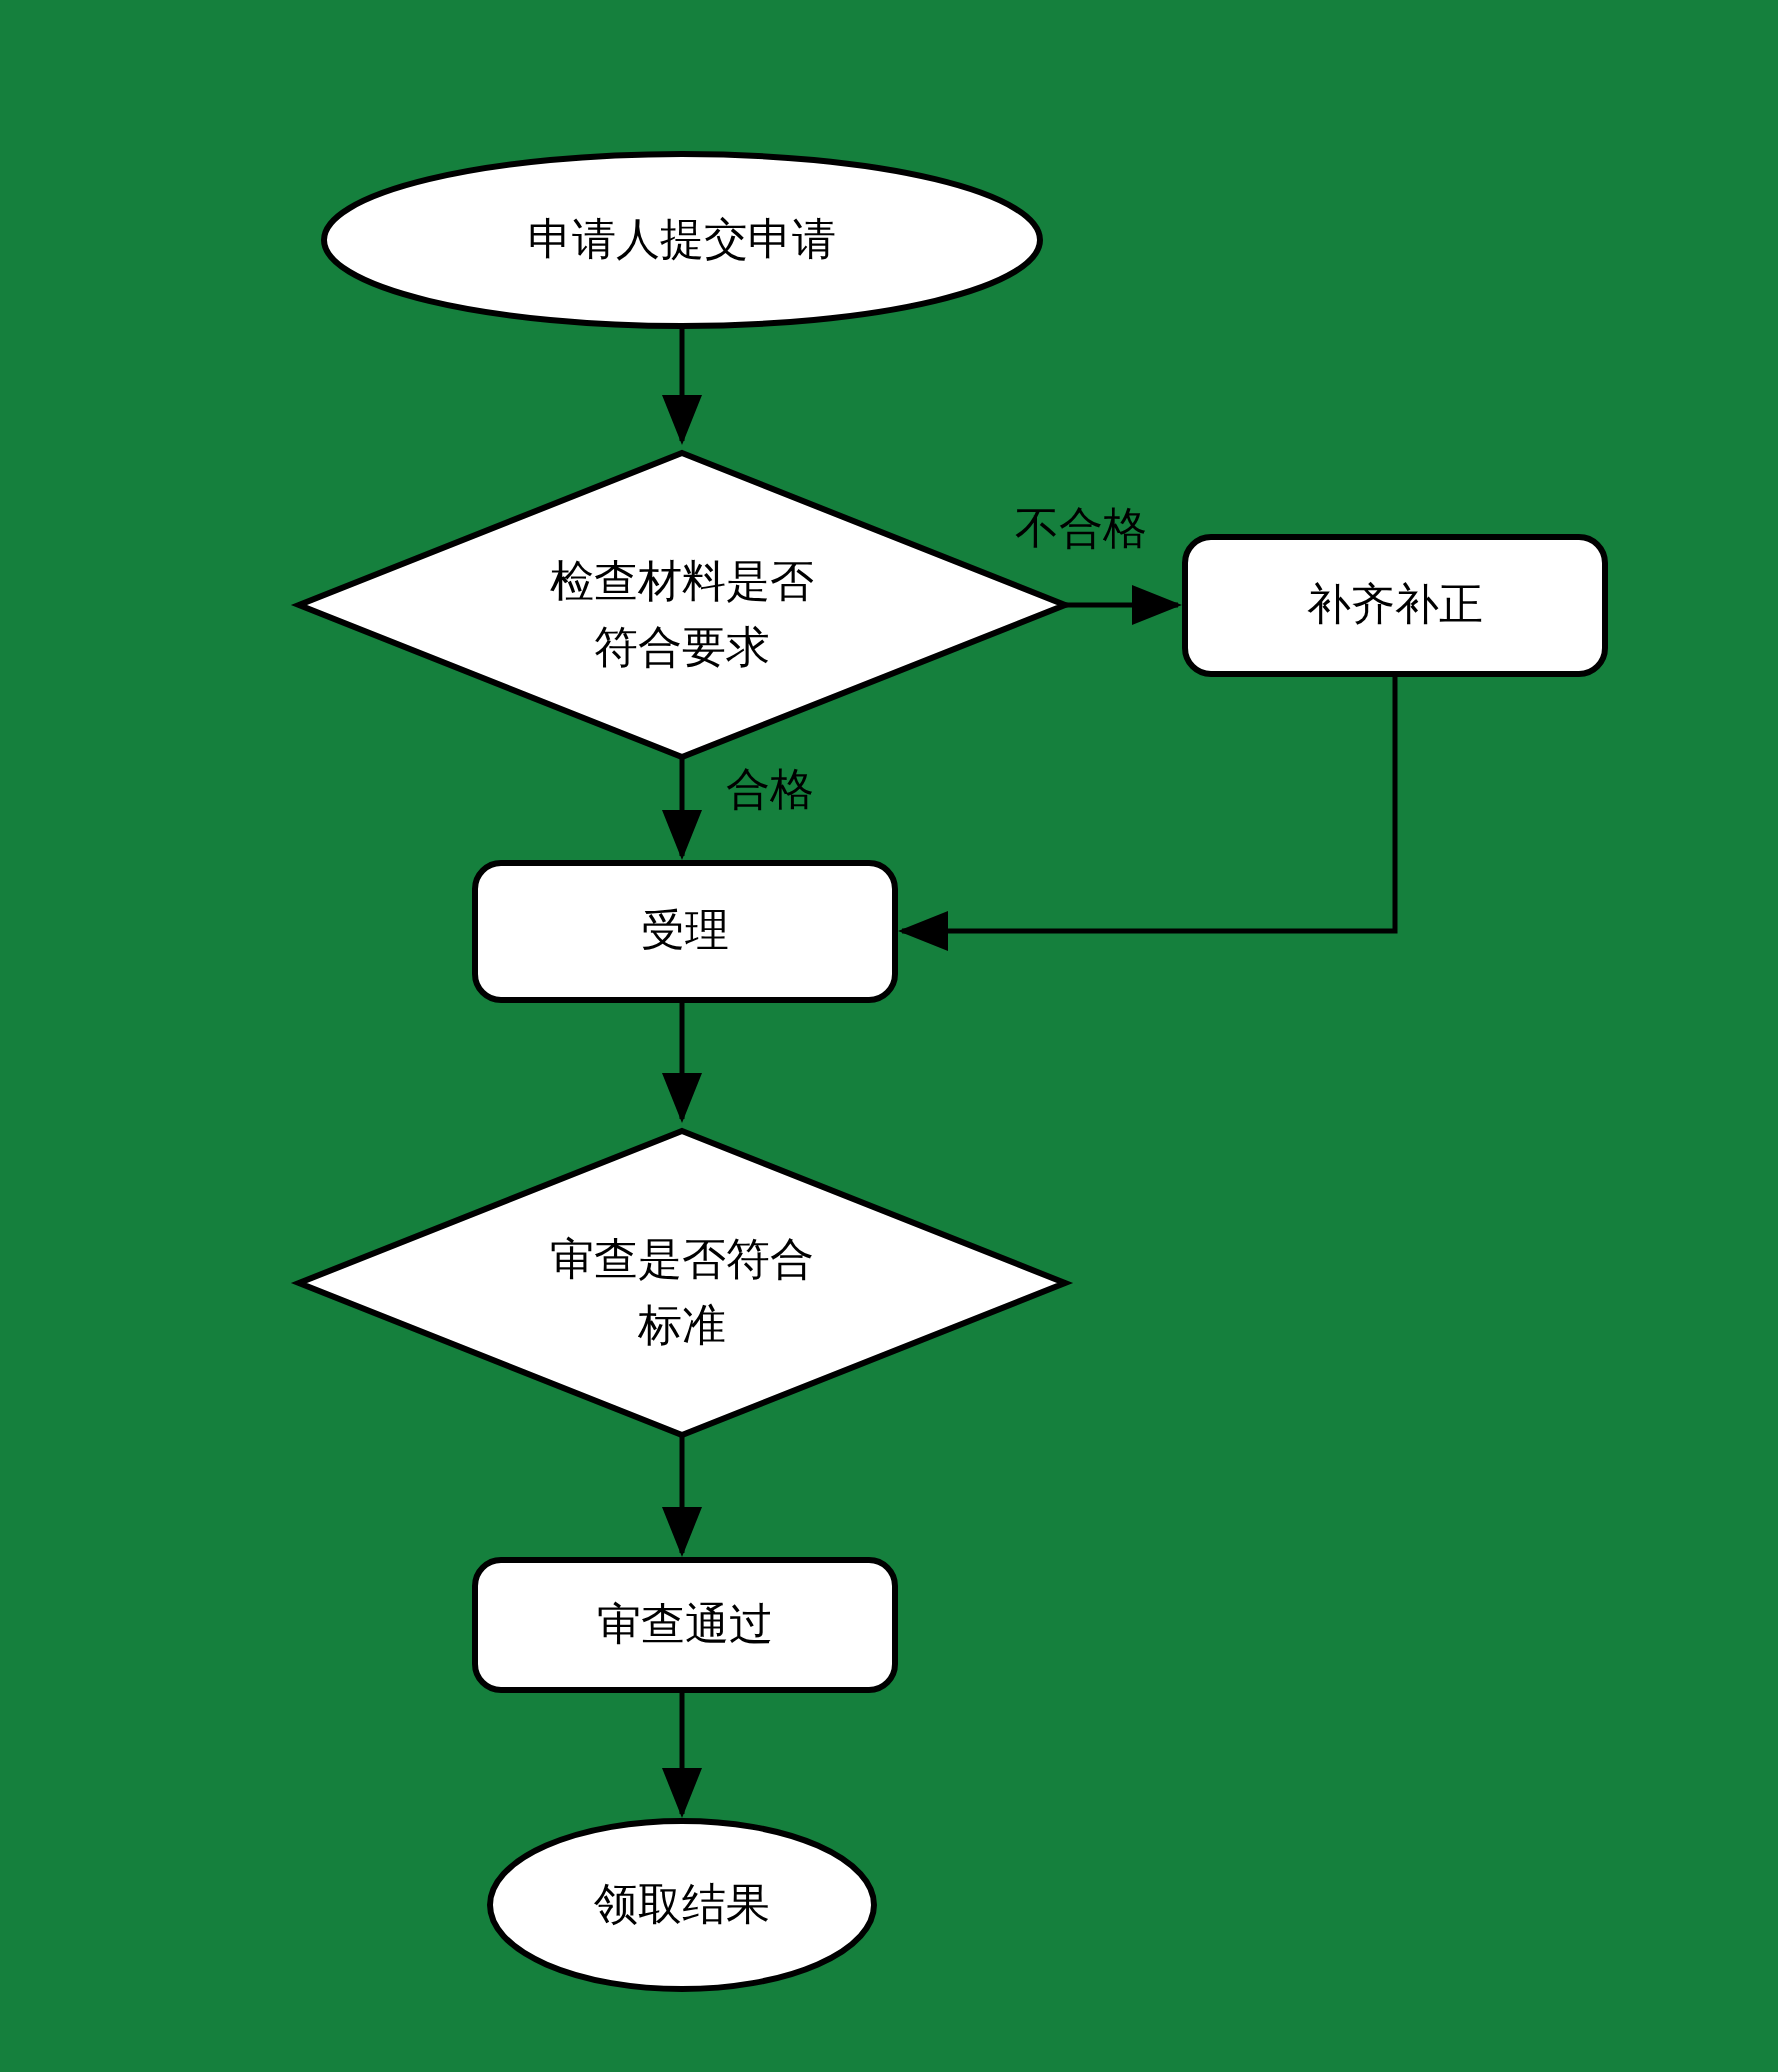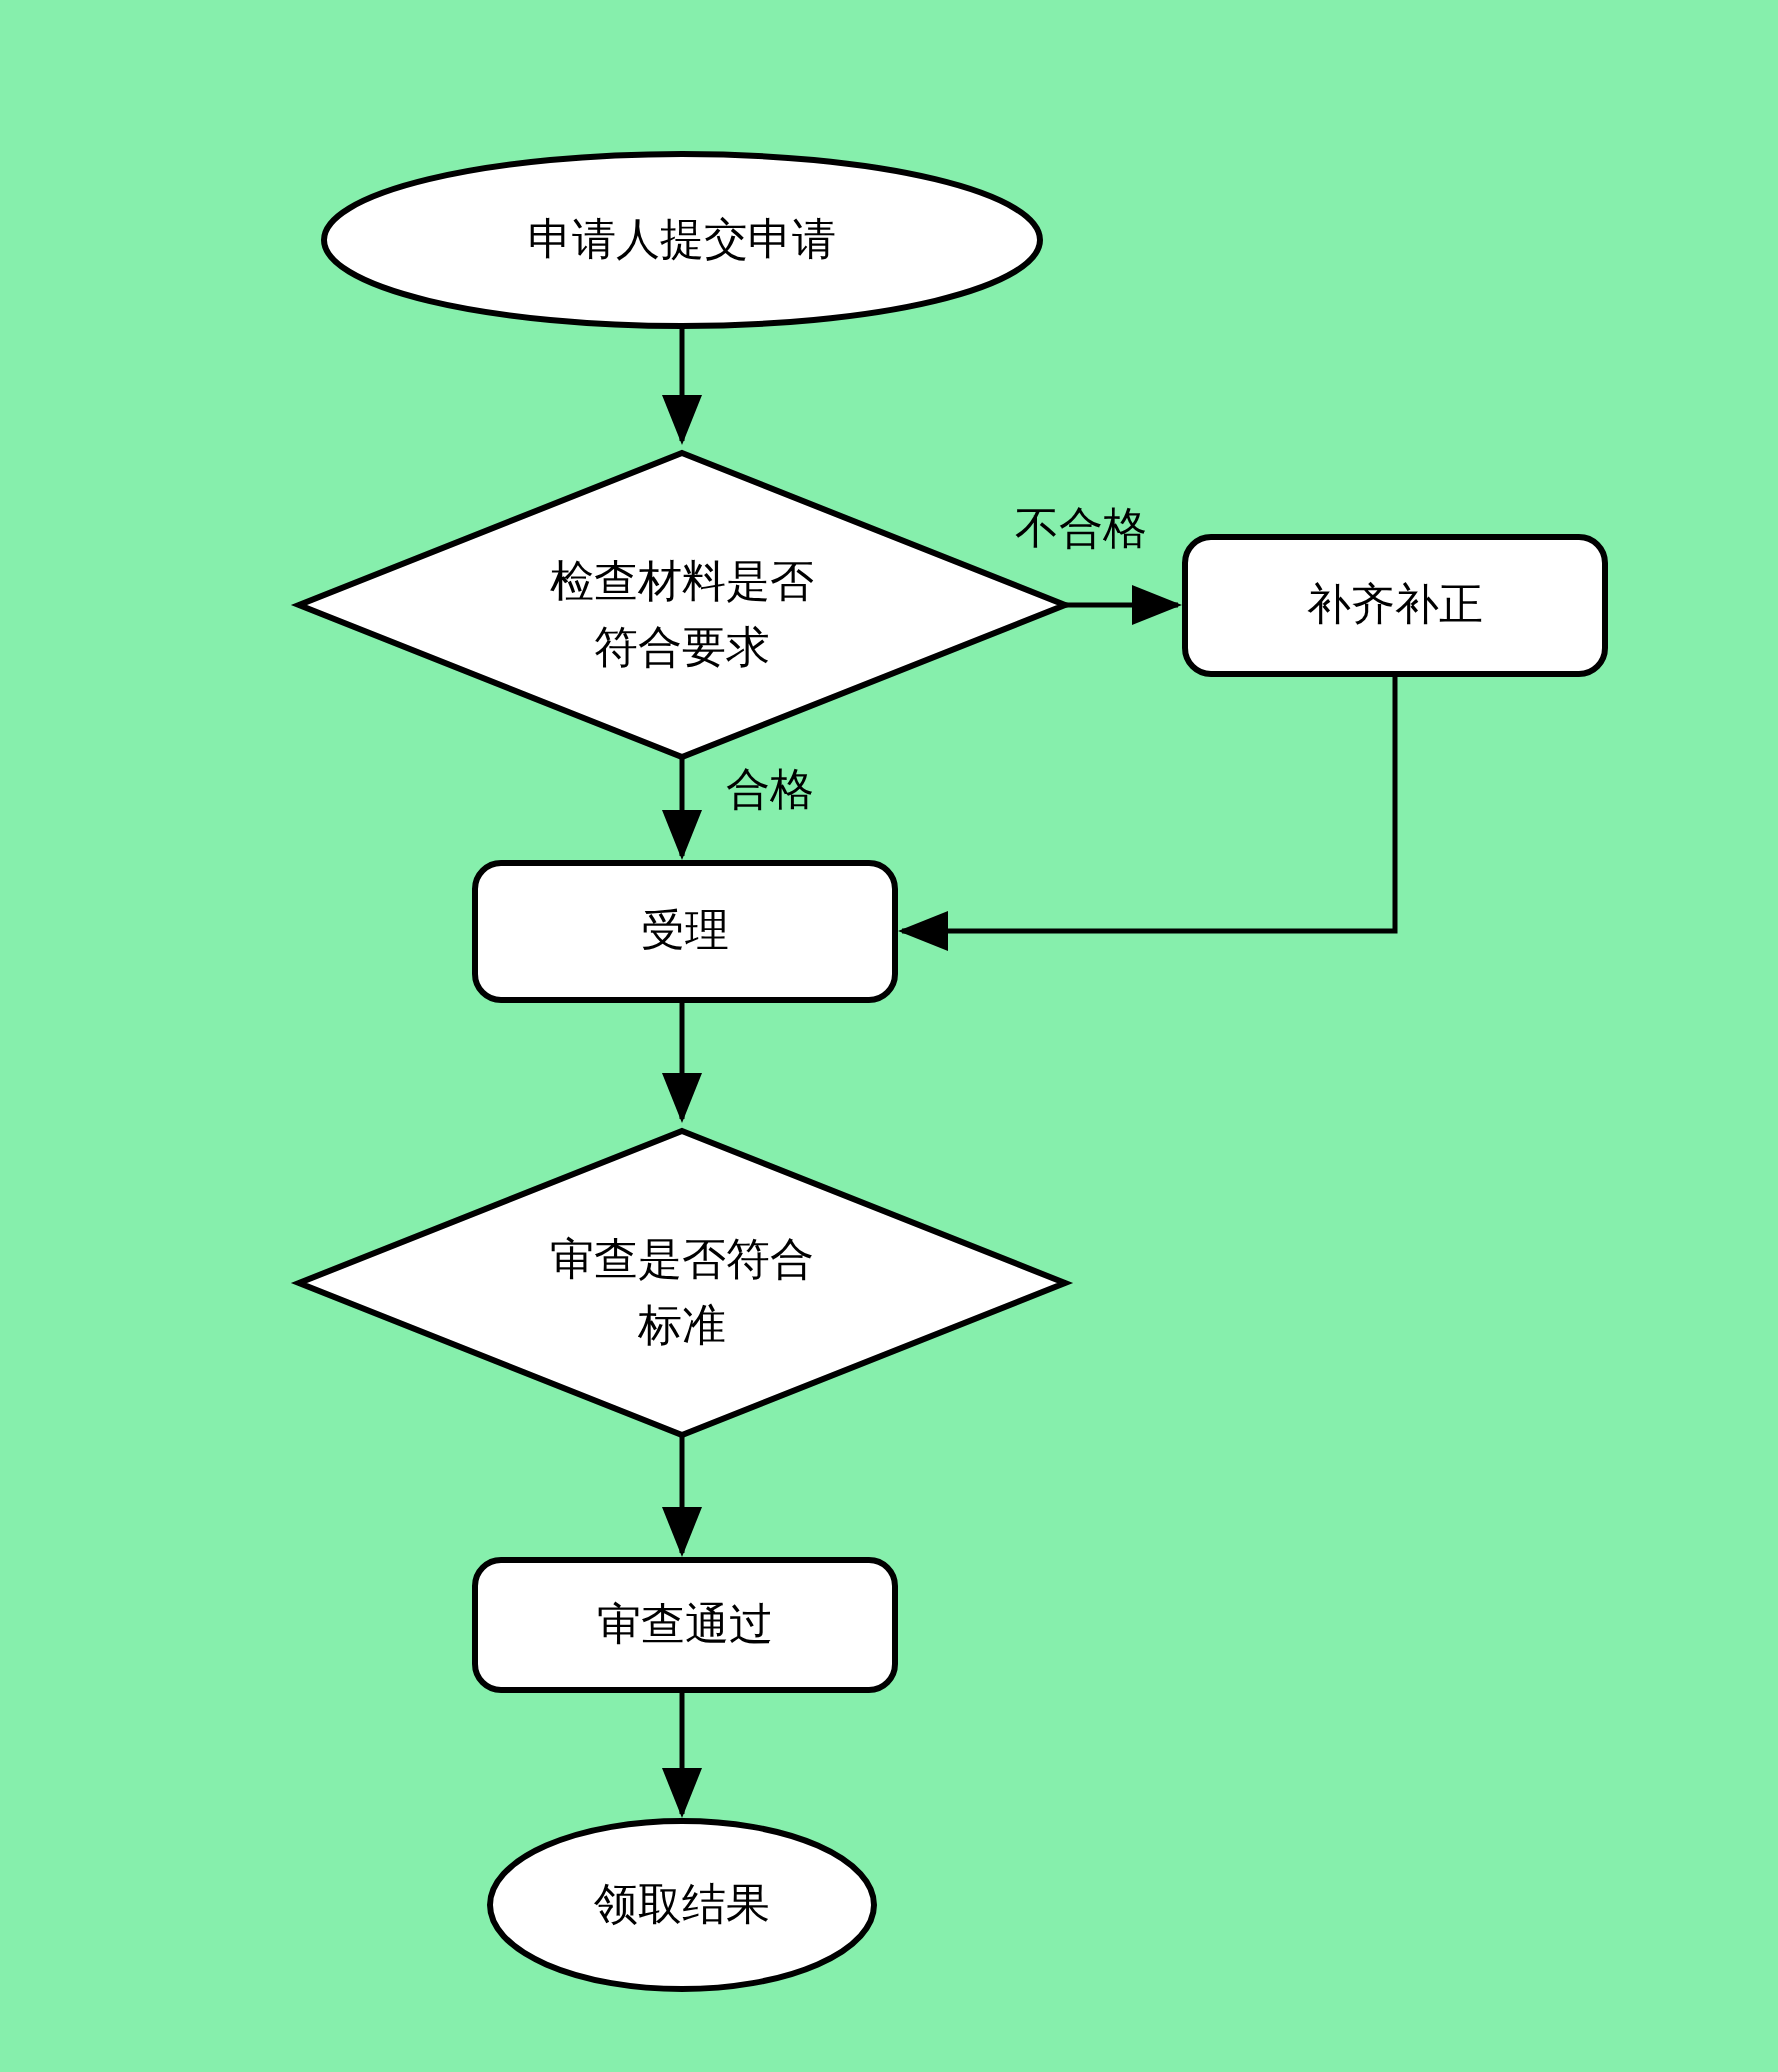--- a/index.html
+++ b/index.html
@@ -5,21 +5,21 @@
 <style>
   html, body {
     margin: 0;
     padding: 0;
     background: #ffffff;
   }
   #page {
     position: relative;
     width: 1778px;
     height: 2072px;
-    background: #86efac;
+    background: #15803d;
     overflow: hidden;
     font-family: "DejaVu Sans", "Liberation Sans", sans-serif;
   }
   #flow-svg {
     position: absolute;
     left: 0;
     top: 0;
     width: 1778px;
     height: 2072px;
   }

